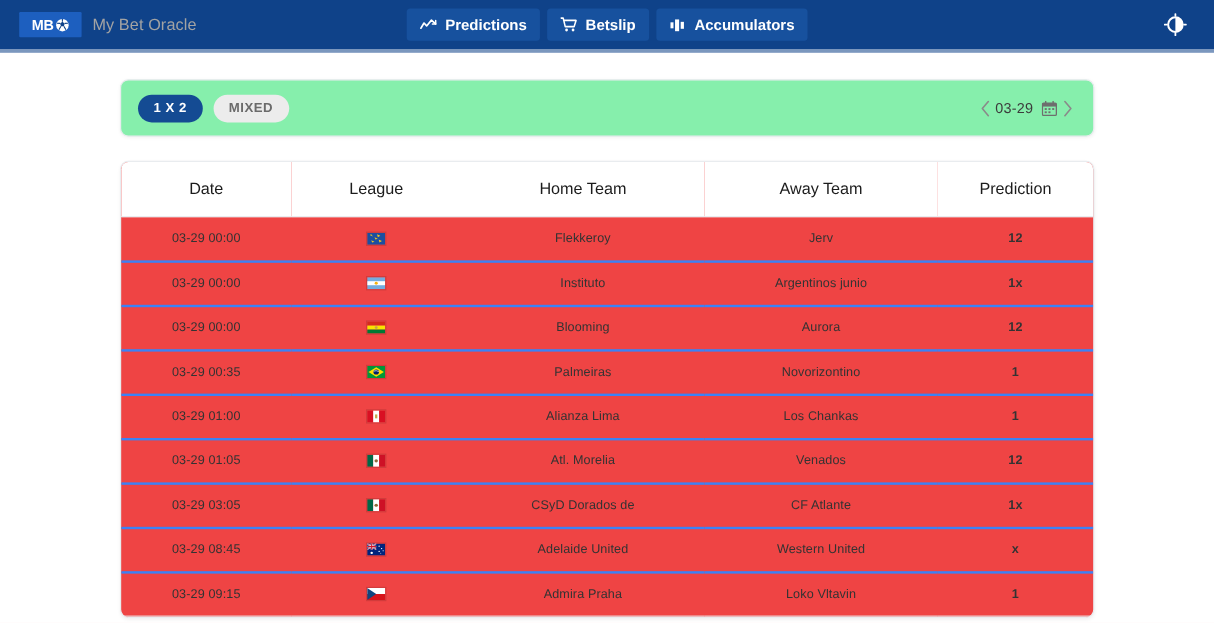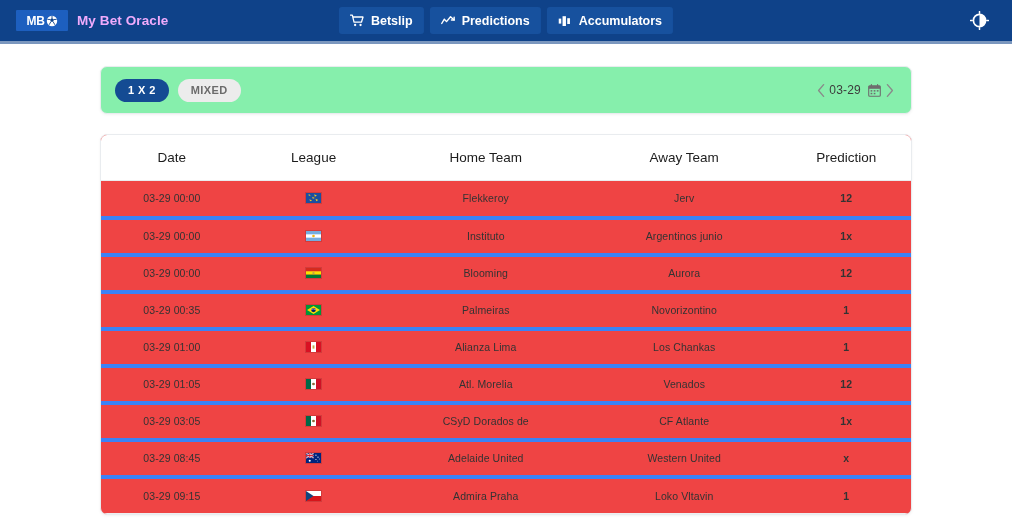--- a/index.html
+++ b/index.html
@@ -55,23 +55,23 @@
     color: #ffffff;
     font-size: 12px;
     font-weight: bold;
     letter-spacing: -0.3px;
     line-height: 1;
     font-family: "Liberation Sans", sans-serif;
   }
   .ball-icon { display: block; }
 
   .brand-name {
-    color: #f0abfc;
+    color: #a3a3a3;
     font-size: 13.5px;
-    font-weight: bold;
+    font-weight: normal;
     letter-spacing: 0.1px;
     white-space: nowrap;
   }
 
   .nav-links {
     position: absolute;
     left: 50%;
     transform: translateX(-50%);
     display: flex;
     align-items: center;
@@ -217,21 +217,21 @@
     border-bottom: 1px solid #e9ecef;
     background: #ffffff;
   }
   table.predictions tbody td {
     font-size: 10.5px;
     color: #333333;
     padding: 0 4px;
     height: 37px;
     text-align: center;
     vertical-align: middle;
-    border-bottom: 4px solid #3b82f6;
+    border-bottom: 2px solid #3b82f6;
     letter-spacing: 0.1px;
   }
   table.predictions tbody tr:last-child td { border-bottom: 1px solid #edeff1; }
 
   .col-date    { width: 17.5%; }
   .col-league  { width: 17.5%; }
   .col-home    { width: 25%; }
   .col-away    { width: 24%; }
   .col-pred    { width: 16%; }
 
@@ -262,34 +262,34 @@
         <polygon points="6,3.1 7.9,4.5 7.2,6.8 4.8,6.8 4.1,4.5" fill="#0f4289"></polygon>
         <path d="M6 0.9 L6 3.1 M10.6 4.4 L7.9 4.5 M8.9 9.8 L7.2 6.8 M3.1 9.8 L4.8 6.8 M1.4 4.4 L4.1 4.5" stroke="#0f4289" stroke-width="0.9" fill="none"></path>
       </svg>
     </div>
     <span class="brand-name">My Bet Oracle</span>
   </div>
 
   <div class="nav-links">
 
     <button class="nav-btn">
+      <svg width="14" height="12" viewBox="0 0 14 12">
+        <path d="M0.8 8.5 L3.4 4.2 L5.6 6.6 L9.6 1.8 L13.2 5.0" stroke="#ffffff" stroke-width="1.4" fill="none" stroke-linejoin="round" stroke-linecap="round"></path>
+        <path d="M13.2 5.0 L13.2 2.2 M13.2 5.0 L10.5 5.0" stroke="#ffffff" stroke-width="1.4" fill="none" stroke-linecap="round"></path>
+      </svg>
+      <span>Predictions</span>
+    </button>
+
+    <button class="nav-btn">
       <svg width="14" height="13" viewBox="0 0 14 13">
         <path d="M0.6 1.1 L2.4 1.1 L4.1 8.2 L11.5 8.2 L13.1 3.0 L3.0 3.0" stroke="#ffffff" stroke-width="1.3" fill="none" stroke-linejoin="round" stroke-linecap="round"></path>
         <circle cx="5.2" cy="11.0" r="1.15" fill="#ffffff"></circle>
         <circle cx="10.6" cy="11.0" r="1.15" fill="#ffffff"></circle>
       </svg>
       <span>Betslip</span>
-    </button>
-
-    <button class="nav-btn">
-      <svg width="14" height="12" viewBox="0 0 14 12">
-        <path d="M0.8 8.5 L3.4 4.2 L5.6 6.6 L9.6 1.8 L13.2 5.0" stroke="#ffffff" stroke-width="1.4" fill="none" stroke-linejoin="round" stroke-linecap="round"></path>
-        <path d="M13.2 5.0 L13.2 2.2 M13.2 5.0 L10.5 5.0" stroke="#ffffff" stroke-width="1.4" fill="none" stroke-linecap="round"></path>
-      </svg>
-      <span>Predictions</span>
     </button>
 
     <button class="nav-btn">
       <svg width="14" height="12" viewBox="0 0 14 12">
         <rect x="0.8" y="3.6" width="2.5" height="5.0" fill="#ffffff"></rect>
         <rect x="4.6" y="1.2" width="3.4" height="9.8" fill="#ffffff"></rect>
         <rect x="9.3" y="3.2" width="2.7" height="5.8" fill="#ffffff"></rect>
       </svg>
       <span>Accumulators</span>
     </button>

